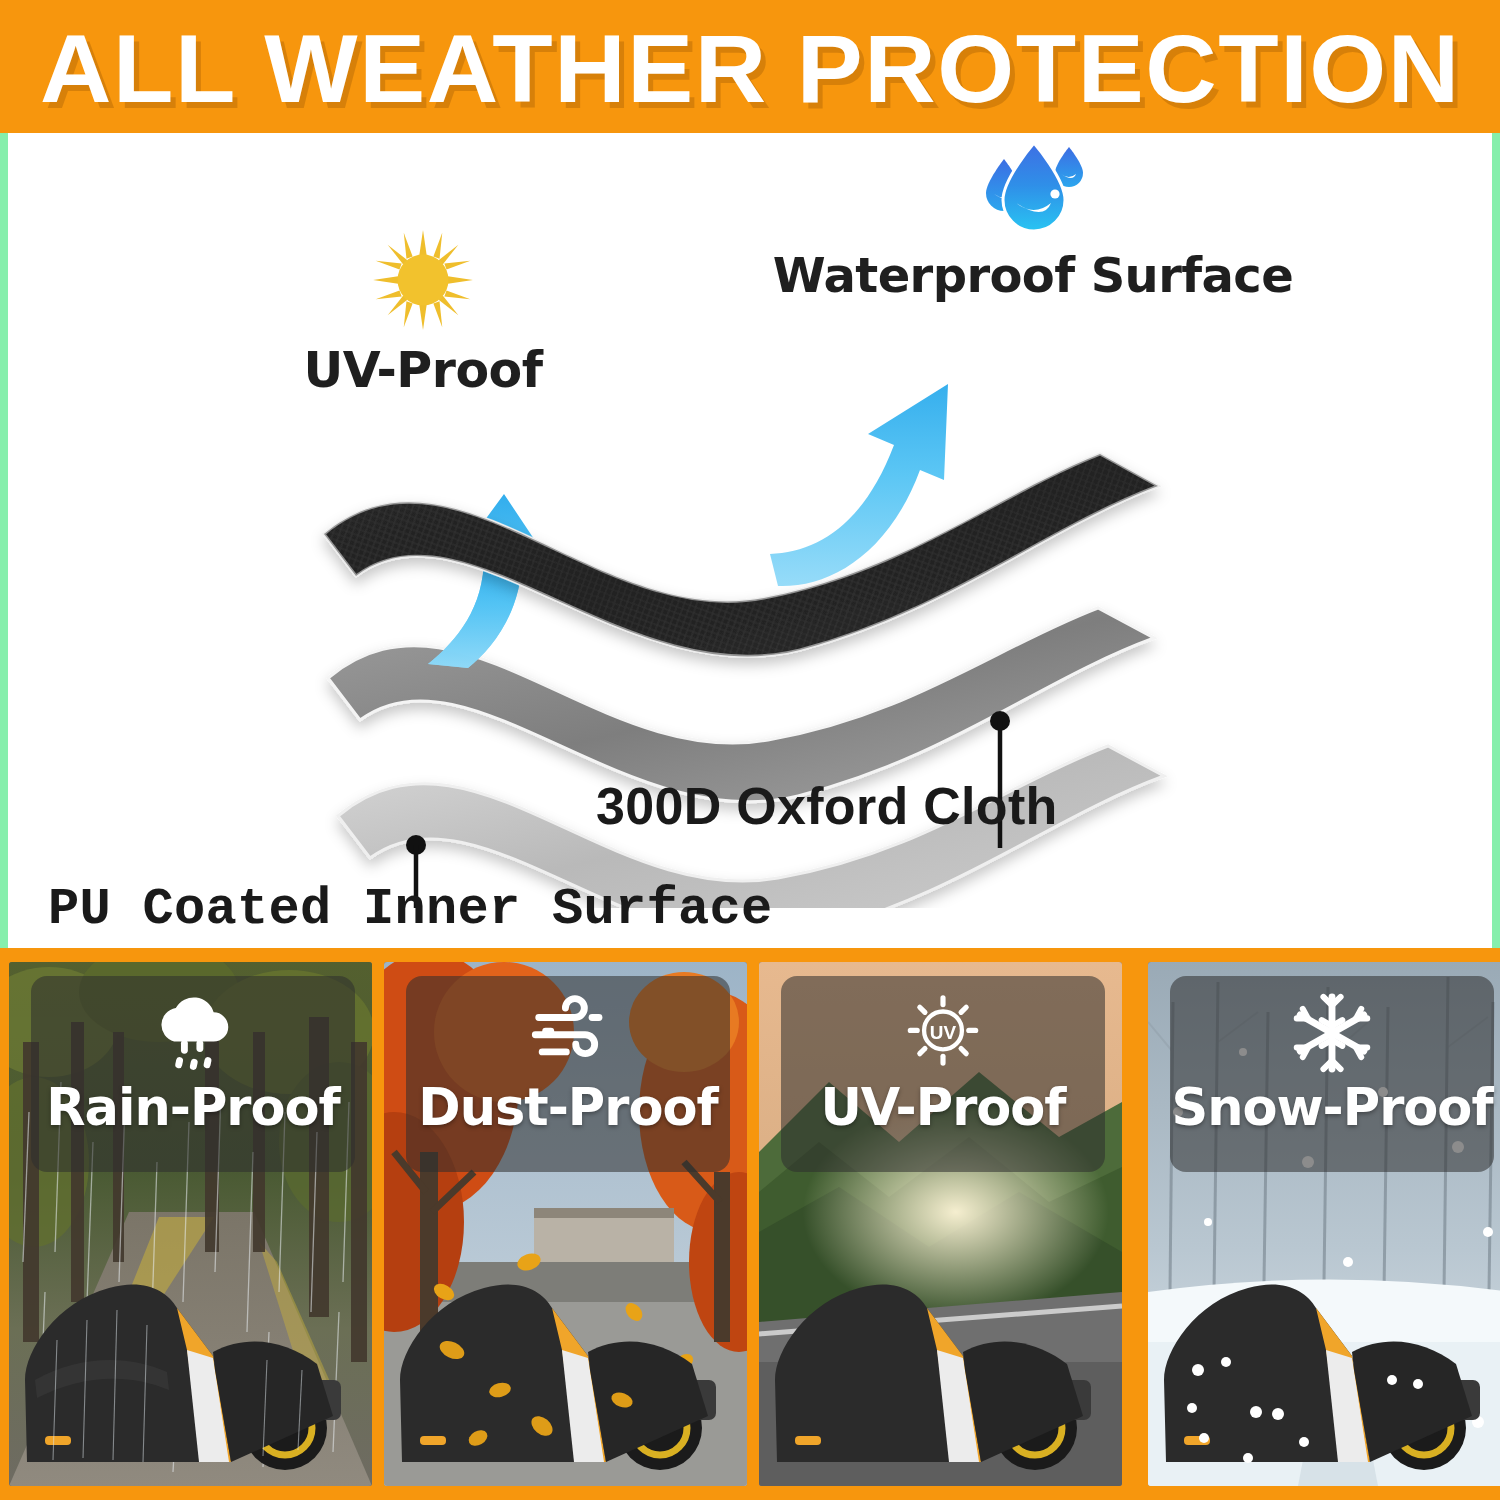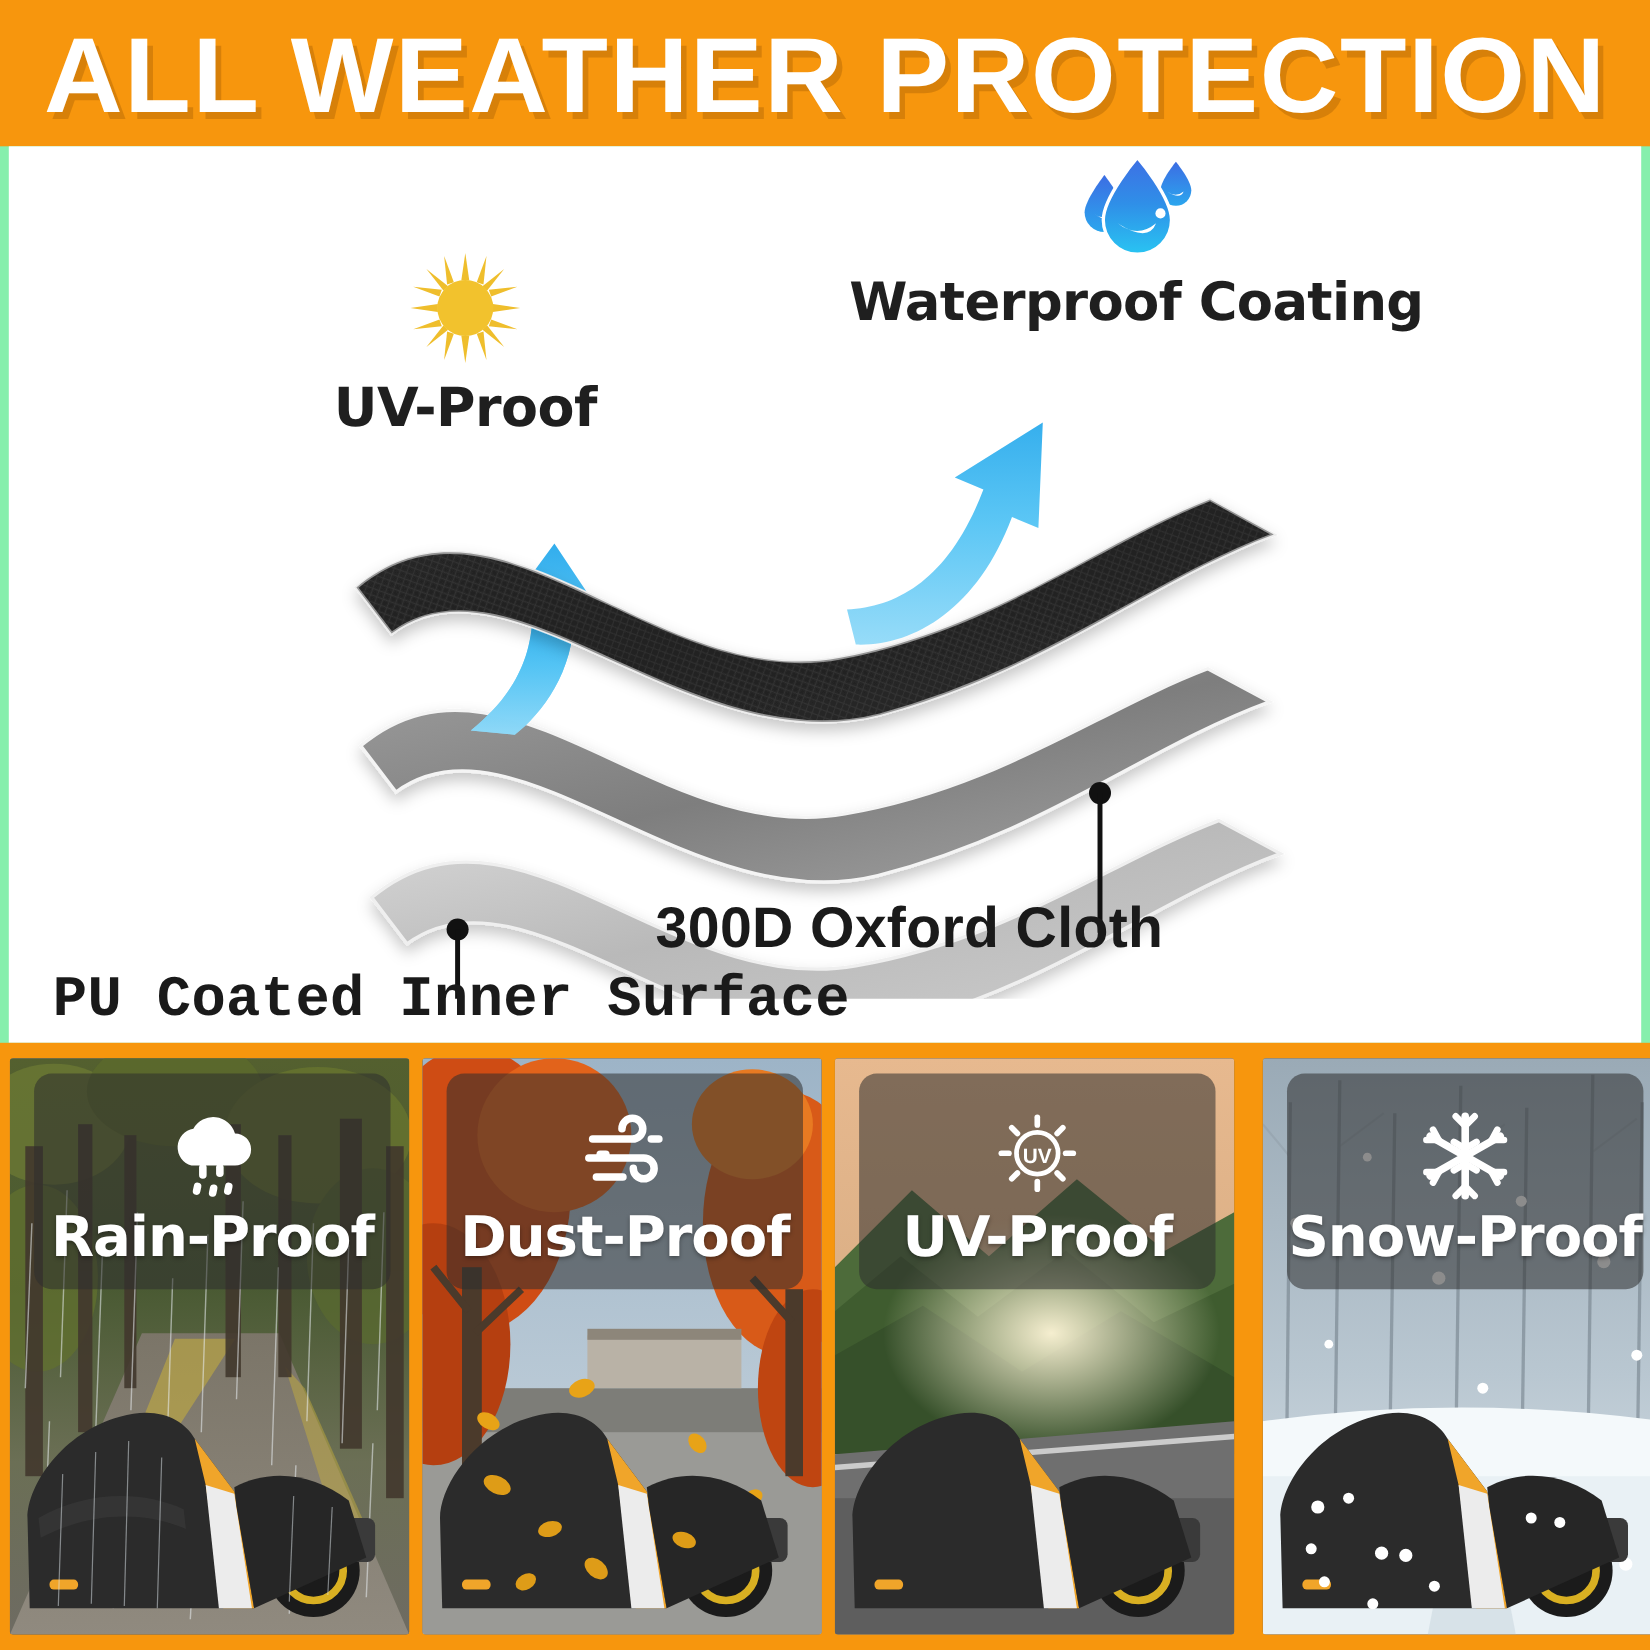--- a/index.html
+++ b/index.html
@@ -54,41 +54,41 @@
 
   
   .layers { position:absolute; left:300px; top:215px; width:880px; height:560px; }
 
   
   .callout {
     position:absolute; font-weight:700; color:#1A1A1A; white-space:nowrap;
     font-family:"Liberation Sans Narrow","Liberation Sans",sans-serif;
     letter-spacing:.3px;
   }
-  .callout-oxford { left:588px; top:681px; font-size:52px; }
+  .callout-oxford { left:588px; top:643px; font-size:52px; }
   .callout-pu     { left:40px;  top:747px; font-size:52px;font-family:Liberation Mono, monospace; }
 
   
   .strip { position:absolute; left:0px; top:948px; width:1500px; height:552px; background:#F7960D; }
   .tile {
     position:absolute; top:14px; width:363px; height:524px; overflow:hidden;
     background:#6a6a6a; border-radius:3px;
   }
   .tile.t0 { left:9px; }
   .tile.t1 { left:384px; }
   .tile.t2 { left:759px; }
   .tile.t3 { left:1148px;text-decoration:underline; }
 
   .scene { position:absolute; inset:0; overflow:hidden; }
 
   
   .tile-overlay {
     position:absolute; left:22px; top:14px; width:324px; height:196px;
     background:rgba(45,45,45,.55); border-radius:16px;
-    display:flex; flex-direction:column; align-items:center; justify-content:center;
+    display:flex; flex-direction:column; align-items:center; justify-content:flex-start;
     padding-top:14px;
   }
   .tile-icon { width:86px; height:86px; }
   .tile-label {
     color:#fff; font-size:51px; font-weight:700; letter-spacing:-1px;
     font-family:"DejaVu Sans","Liberation Sans",sans-serif;
     margin-top:2px; text-shadow:0 2px 4px rgba(0,0,0,.35);
     white-space:nowrap;
   }
   .bikeWrap { position:absolute; left:8px; bottom:6px; width:348px; height:250px; }
@@ -152,21 +152,21 @@
           <path d="M15 53 q10 7 19 0 q-4 10 -19 0 Z" fill="#FFFFFF"></path>
 
           <path d="M90 6 C90 6 76 23 76 32 A14 14 0 0 0 104 32 C104 23 90 6 90 6 Z" fill="url(#dg2)"></path>
           <path d="M82 33 q8 6 15 0 q-3 8 -15 0 Z" fill="#FFFFFF"></path>
 
           <path d="M55 2 C55 2 24 38 24 59 A31 31 0 0 0 86 59 C86 38 55 2 55 2 Z" fill="url(#dg)" stroke="#FFFFFF" stroke-width="3"></path>
           <path d="M37 62 q18 14 35 0 q-7 18 -35 0 Z" fill="#FFFFFF"></path>
           <circle cx="76" cy="53" r="4.6" fill="#FFFFFF"></circle>
         </svg>
       </div>
-      <div class="wp-label">Waterproof Coating</div>
+      <div class="wp-label">Waterproof Surface</div>
     </div>
 
     <div class="layers">
       <svg viewBox="0 0 880 560" width="880" height="560">
         <defs>
           <linearGradient id="arrGrad" x1="0" y1="1" x2="0" y2="0">
             <stop offset="0%" stop-color="#8FD9F8"></stop>
             <stop offset="55%" stop-color="#4FC2F4"></stop>
             <stop offset="100%" stop-color="#27A9EC"></stop>
           </linearGradient>

